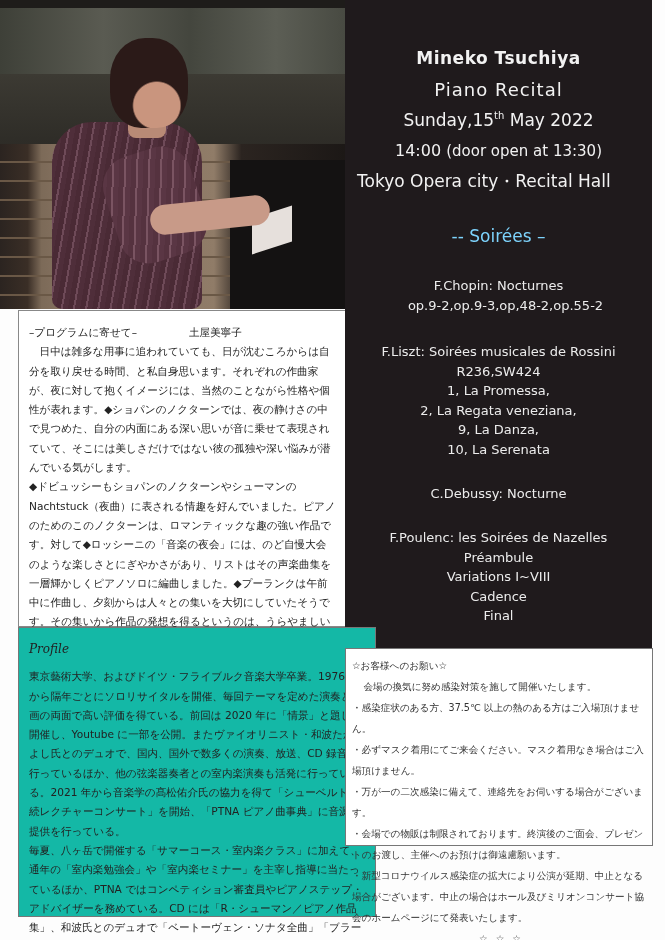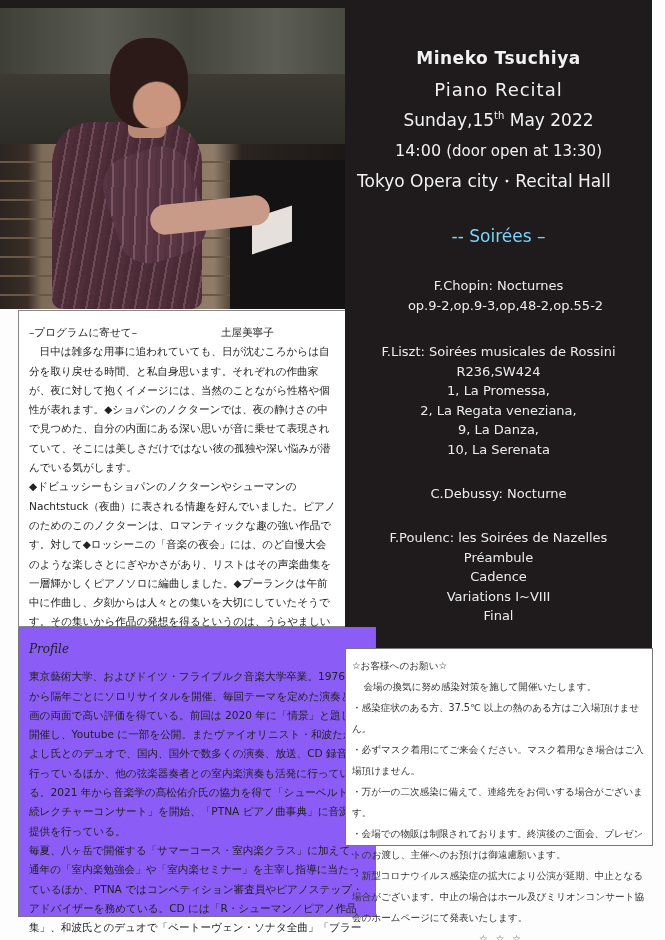--- a/index.html
+++ b/index.html
@@ -54,29 +54,29 @@
   .prog .line { display:block; height:19.5px; line-height:19.5px; }
 
   
   .notes {
     position:absolute; left:18px; top:310px; width:327px; height:317px;
     background:#fff; border:1px solid #888; border-right:none; box-sizing:border-box;
     padding:12px 8px 0 10px; font-size:10.6px; line-height:19.3px; color:#222;
   }
   .notes .head { display:flex; }
   .notes .head .h-title { flex:0 0 auto; }
-  .notes .head .h-author { margin-left:84px; }
+  .notes .head .h-author { margin-left:52px; }
   .notes p { margin:0; }
   .notes .indent { text-indent:1em; }
   .notes .gap { height:19px; }
 
   
   .profile {
     position:absolute; left:18px; top:627px; width:358px; height:290px;
-    background:#8b5cf6; border:1px solid #777; box-sizing:border-box;
+    background:#14b8a6; border:1px solid #777; box-sizing:border-box;
     padding:12px 12px 0 10px; font-size:10.6px; line-height:19.3px; color:#222;
   }
   .profile .ptitle { font-family:"DejaVu Serif", serif; font-style:italic; font-size:12px; margin-bottom:8px; }
   .profile p { margin:0; }
 
   
   .notice {
     position:absolute; left:345px; top:648px; width:308px; height:198px;
     background:#fff; border:1px solid #777; box-sizing:border-box;
     padding:6px 6px 0 6px; font-size:9.6px; line-height:21px; color:#333;
@@ -121,22 +121,22 @@
     <span class="line">2, La Regata veneziana,</span>
     <span class="line">9, La Danza,</span>
     <span class="line">10, La Serenata</span>
   </div>
   <div class="prog" style="top:484px;">
     <span class="line">C.Debussy: Nocturne</span>
   </div>
   <div class="prog" style="top:528px;">
     <span class="line">F.Poulenc: les Soirées de Nazelles</span>
     <span class="line">Préambule</span>
+    <span class="line">Variations I~VIII</span>
     <span class="line">Cadence</span>
-    <span class="line">Variations I~VIII</span>
     <span class="line">Final</span>
   </div>
 </div>
 
 <div class="notes">
   <div class="head">
     <span class="h-title">–プログラムに寄せて–</span>
     <span class="h-author">土屋美寧子</span>
   </div>
   <p class="indent">日中は雑多な用事に追われていても、日が沈むころからは自分を取り戻せる時間、と私自身思います。それぞれの作曲家が、夜に対して抱くイメージには、当然のことながら性格や個性が表れます。◆ショパンのノクターンでは、夜の静けさの中で見つめた、自分の内面にある深い思いが音に乗せて表現されていて、そこには美しさだけではない彼の孤独や深い悩みが潜んでいる気がします。</p>

